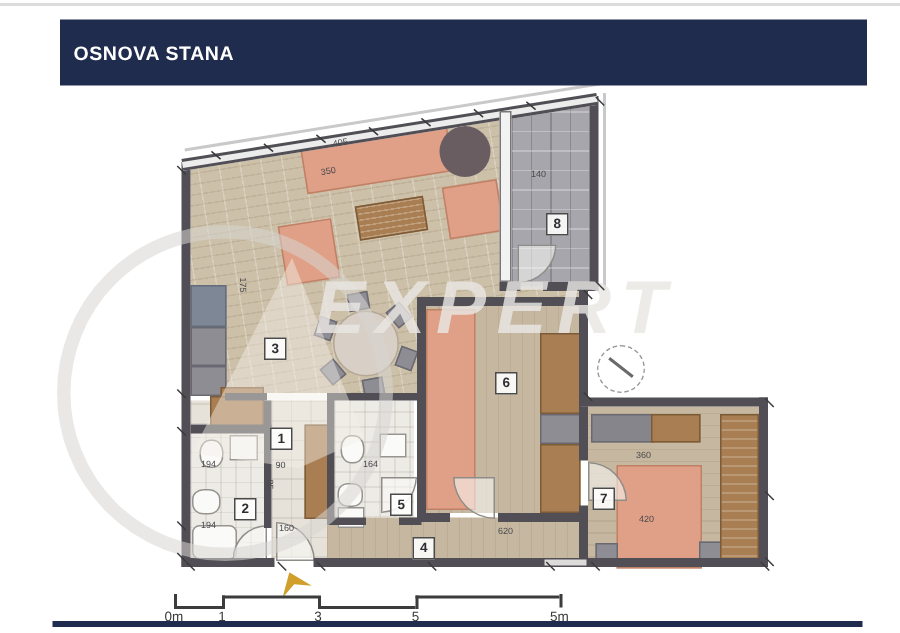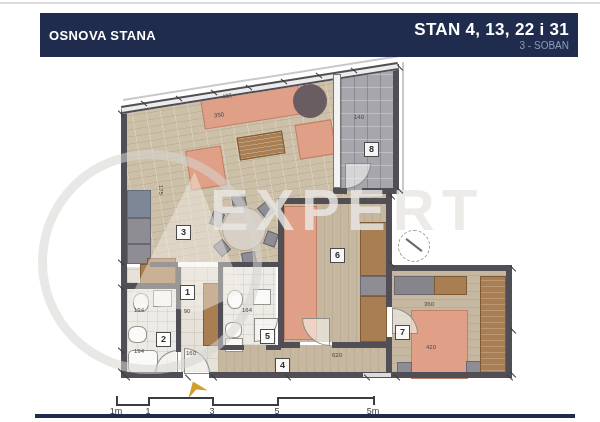--- a/index.html
+++ b/index.html
@@ -41,22 +41,22 @@
   .dim{position:absolute;z-index:51;font-size:6px;color:#4a4a4c;white-space:nowrap;
     transform:translate(-50%,-50%);}
   .tick{position:absolute;z-index:51;width:8px;height:1px;background:#3a3a3c;}
   #header{position:absolute;left:40px;top:13px;width:538px;height:44px;background:var(--navy);
     z-index:60;display:flex;justify-content:space-between;align-items:center;color:#fff;
     padding:0 9px;box-sizing:border-box;}
   #header .l1{font-size:13px;font-weight:bold;letter-spacing:.4px;}
   #header .l2{font-size:11px;color:#ccd3e2;margin-top:1px;}
   #header .r1{font-size:17px;font-weight:bold;text-align:right;letter-spacing:.3px;}
   #header .r2{font-size:10px;color:#8f9ab5;text-align:right;margin-top:0px;}
-  #wm-brand{position:absolute;left:210px;top:176px;z-index:40;font-size:58px;font-weight:bold;
-    letter-spacing:7px;color:rgba(233,231,227,.82);}
+  #wm-brand{position:absolute;left:210px;top:176px;z-index:40;font-size:50px;font-weight:bold;
+    letter-spacing:7px;color:rgba(233,231,227,.82);font-style:italic;}
   #wm-sub{position:absolute;left:58px;top:234px;z-index:40;font-size:25px;
     letter-spacing:37px;color:rgba(230,228,224,.85);}
   #wm-circle{position:absolute;left:38px;top:150px;width:224px;height:224px;border-radius:50%;
     border:9px solid rgba(215,213,209,.55);z-index:38;box-sizing:border-box;}
   #wm-house{position:absolute;left:128px;top:172px;width:115px;height:140px;z-index:38;
     background:rgba(243,240,233,.45);clip-path:polygon(58% 0,100% 86%,62% 100%,0 93%);}
   #scalebar{position:absolute;left:116px;top:394px;width:258px;height:22px;z-index:60;}
   #scalebar .ln{position:absolute;background:#3c3c3e;}
   #scalebar .lbl{position:absolute;top:12px;transform:translateX(-50%);font-size:9px;color:#3a3a3c;}
   #bottombar{position:absolute;left:35px;top:414px;width:540px;height:4px;background:var(--navy);z-index:60;}
@@ -66,24 +66,20 @@
 </head>
 <body>
 
 <div id="canvas">
 
   <div id="topline"></div>
 
   <div id="header">
     <div>
       <div class="l1">OSNOVA STANA</div>
-    </div>
-    <div>
-      <div class="r1">STAN 4, 13, 22 i 31</div>
-      <div class="r2">3 - SOBAN</div>
     </div>
   </div>
 
   <div class="floor wood" style="left:127px;top:66px;width:259px;height:196px;"></div>
   <div class="floor terr" style="left:341px;top:66px;width:52px;height:126px;"></div>
   <div class="floor tile" style="left:127px;top:267px;width:54px;height:16px;"></div>
   <div class="floor tile" style="left:181px;top:267px;width:37px;height:105px;"></div>
   <div class="floor bathf" style="left:127px;top:283px;width:49px;height:89px;"></div>
   <div class="floor bathf" style="left:223px;top:267px;width:53px;height:78px;"></div>
   <div class="floor wood-v" style="left:284px;top:204px;width:102px;height:138px;"></div>
@@ -246,21 +242,21 @@
     <div class="ln" style="left:0;top:2px;width:1.5px;height:9px;"></div>
     <div class="ln" style="left:0;top:10px;width:32px;height:1.5px;"></div>
     <div class="ln" style="left:32px;top:3px;width:1.5px;height:8.5px;"></div>
     <div class="ln" style="left:32px;top:3px;width:64px;height:1.5px;"></div>
     <div class="ln" style="left:96px;top:3px;width:1.5px;height:8.5px;"></div>
     <div class="ln" style="left:96px;top:10px;width:65px;height:1.5px;"></div>
     <div class="ln" style="left:161px;top:3px;width:1.5px;height:8.5px;"></div>
     <div class="ln" style="left:161px;top:3px;width:96px;height:1.5px;"></div>
     <div class="ln" style="left:257px;top:2px;width:1.5px;height:9px;"></div>
     <div id="scale-labels">
-        <span class="lbl" style="left: 0px;">1m</span>
+        <span class="lbl" style="left: 0px;">0m</span>
         <span class="lbl" style="left: 32px;">1</span>
         <span class="lbl" style="left: 96px;">3</span>
         <span class="lbl" style="left: 161px;">5</span>
         <span class="lbl" style="left: 257px;">5m</span>
       </div>
   </div>
 
   <div id="bottombar"></div>
 </div>
 

